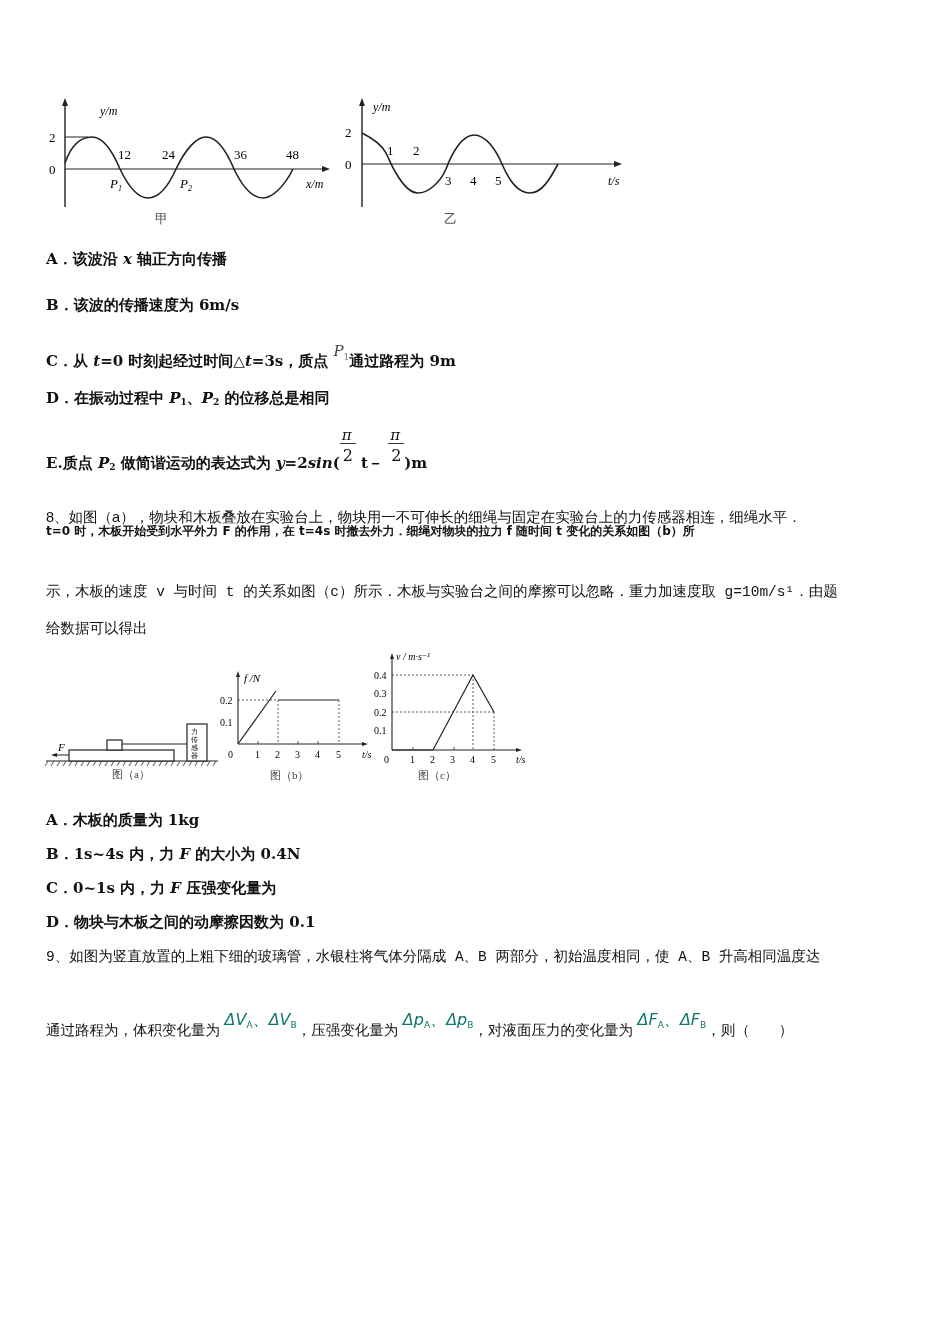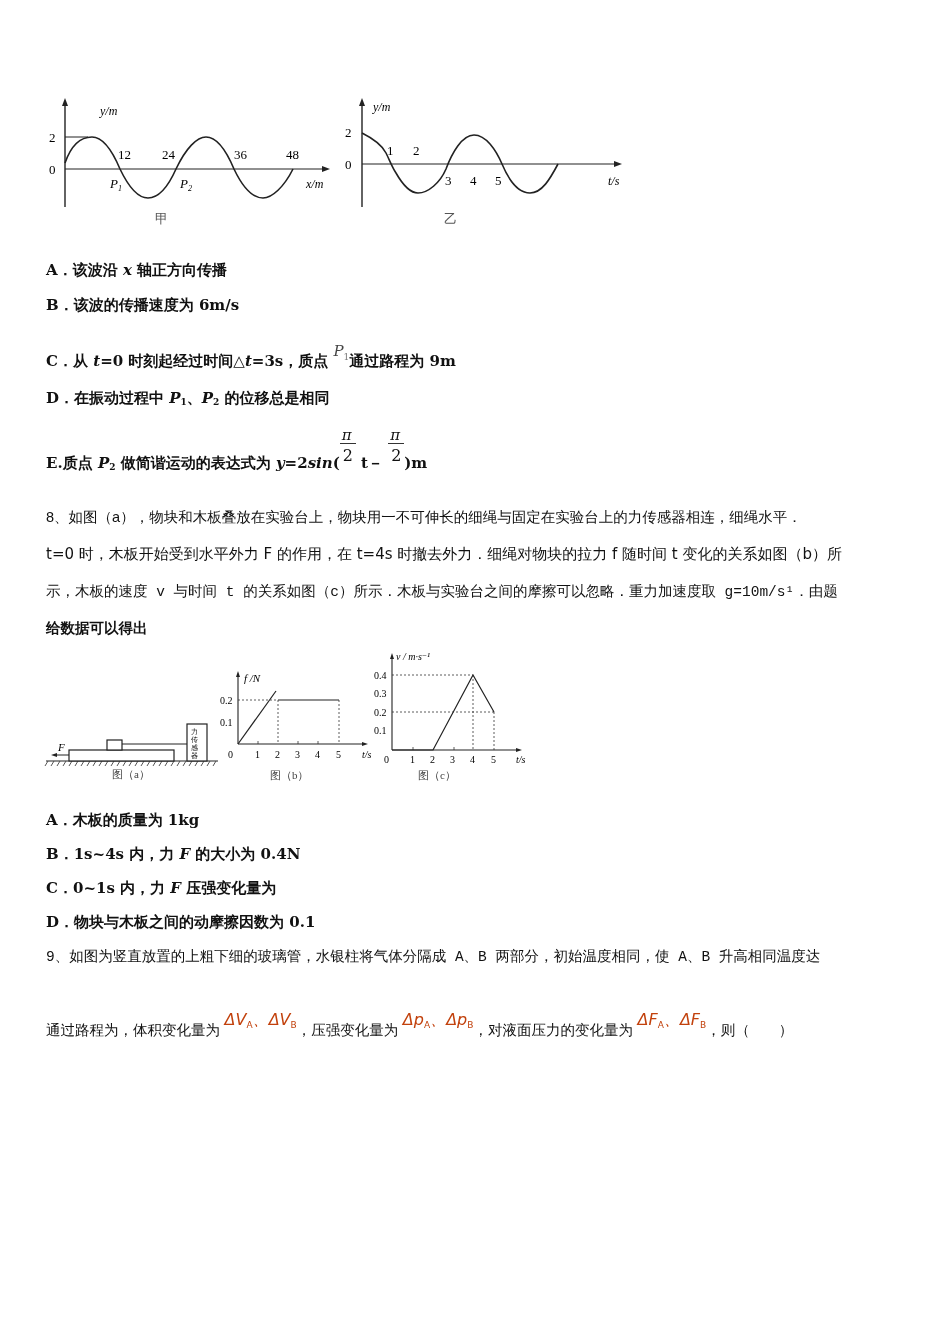--- a/index.html
+++ b/index.html
@@ -6,21 +6,21 @@
   body { width: 950px; height: 1344px; position: relative; overflow: hidden;
          font-family: "DejaVu Serif", "Liberation Serif", serif; color: #111; }
   .abs { position: absolute; }
   .line { position: absolute; left: 46px; font-size: 15px; font-weight: bold; white-space: nowrap; }
   .it { font-style: italic; }
   .sub { font-size: 9px; vertical-align: -2px; }
   .frac { display: inline-block; position: relative; width: 16px; height: 20px; }
   .frac .num { position: absolute; left: 2px; top: -22px; font-style: italic; font-weight: normal; font-size: 15px; }
   .frac .bar { position: absolute; left: 0; top: -5px; width: 16px; border-top: 1px solid #333; }
   .frac .den { position: absolute; left: 3px; top: -2px; font-weight: normal; font-size: 16px; }
-  .deltas { font-weight: normal; font-style: italic; font-size: 16px; vertical-align: 10px; color: #c2410c; }
+  .deltas { font-weight: normal; font-style: italic; font-size: 16px; vertical-align: 10px; color: #0f766e; }
   .deltas .ss { font-size: 9px; vertical-align: -3px; font-style: normal; }
   svg text { font-family: "Liberation Serif", "DejaVu Serif", serif; }
 </style>
 </head>
 <body>
 
 <svg class="abs" style="left:40px;top:95px" width="300" height="135" viewBox="0 0 300 135">
   <line x1="25" y1="112" x2="25" y2="8" stroke="#222" stroke-width="1.4"></line>
   <polygon points="25,3 22,11 28,11" fill="#222"></polygon>
   <line x1="25" y1="74" x2="285" y2="74" stroke="#222" stroke-width="1.2"></line>
@@ -51,40 +51,40 @@
   <text x="5" y="74" font-size="13">0</text>
   <text x="47" y="60" font-size="13">1</text>
   <text x="73" y="60" font-size="13">2</text>
   <text x="105" y="90" font-size="13">3</text>
   <text x="130" y="90" font-size="13">4</text>
   <text x="155" y="90" font-size="13">5</text>
   <text x="268" y="90" font-size="12" font-style="italic">t/s</text>
   <text x="104" y="128" font-size="13" fill="#555">乙</text>
 </svg>
 
-<div class="line" style="top:261px">
+<div class="line" style="top:250px">
   <span>A．</span><span>该波沿 </span><span class="it">x</span><span> 轴正方向传播</span>
 </div>
 <div class="line" style="top:296px">
   <span>B．</span><span>该波的传播速度为 6m/s</span>
 </div>
 <div class="line" style="top:342px">
   <span>C．</span><span>从 </span><span class="it">t</span><span>=0 时刻起经过时间△</span><span class="it">t</span><span>=3s，质点 </span><span class="it" style="font-weight:normal;vertical-align:10px;color:#444">P</span><span class="sub" style="font-weight:normal;vertical-align:6px;color:#777">1</span><span>通过路程为 9m</span>
 </div>
 <div class="line" style="top:389px">
   <span>D．</span><span>在振动过程中 </span><span class="it">P</span><span class="sub">1</span><span>、</span><span class="it">P</span><span class="sub">2</span><span> 的位移总是相同</span>
 </div>
 <div class="line" style="top:448px">
   <span>E.</span><span>质点 </span><span class="it">P</span><span class="sub">2</span><span> 做简谐运动的表达式为 </span><span class="it">y</span><span>=2</span><span class="it">sin</span><span>(</span><span class="frac"><span class="num">π</span><span class="bar"></span><span class="den">2</span></span><span> t－ </span><span class="frac"><span class="num">π</span><span class="bar"></span><span class="den">2</span></span><span>)m</span>
 </div>
 
 <div class="line" style="top:508px;font-weight:normal;font-family:Liberation Sans, sans-serif;font-size:14.5px">8、如图（a），物块和木板叠放在实验台上，物块用一不可伸长的细绳与固定在实验台上的力传感器相连，细绳水平．</div>
-<div class="line" style="top:545px;font-weight:normal;font-family:'DejaVu Sans','Liberation Sans',sans-serif;font-size:15px">t=0 时，木板开始受到水平外力 F 的作用，在 t=4s 时撤去外力．细绳对物块的拉力 f 随时间 t 变化的关系如图（b）所</div>
+<div class="line" style="top:523px;font-weight:bold;font-family:'DejaVu Sans','Liberation Sans',sans-serif;font-size:12px">t=0 时，木板开始受到水平外力 F 的作用，在 t=4s 时撤去外力．细绳对物块的拉力 f 随时间 t 变化的关系如图（b）所</div>
 <div class="line" style="top:582px;font-weight:normal;font-family:Liberation Mono, monospace;font-size:14.5px">示，木板的速度 v 与时间 t 的关系如图（c）所示．木板与实验台之间的摩擦可以忽略．重力加速度取 g=10m/s¹．由题</div>
-<div class="line" style="top:619px;font-weight:bold;font-family:'DejaVu Sans','Liberation Sans',sans-serif;font-size:14.5px">给数据可以得出</div>
+<div class="line" style="top:619px;font-weight:normal;font-family:'DejaVu Sans','Liberation Sans',sans-serif;font-size:14.5px">给数据可以得出</div>
 
 <svg class="abs" style="left:40px;top:645px" width="190" height="140" viewBox="0 0 190 140">
   <line x1="6" y1="116" x2="178" y2="116" stroke="#222" stroke-width="1.2"></line>
   <g stroke="#444" stroke-width="0.9">
     <line x1="8" y1="116" x2="5" y2="121"></line>
       <line x1="14" y1="116" x2="11" y2="121"></line>
       <line x1="20" y1="116" x2="17" y2="121"></line>
       <line x1="26" y1="116" x2="23" y2="121"></line>
       <line x1="32" y1="116" x2="29" y2="121"></line>
       <line x1="38" y1="116" x2="35" y2="121"></line>

